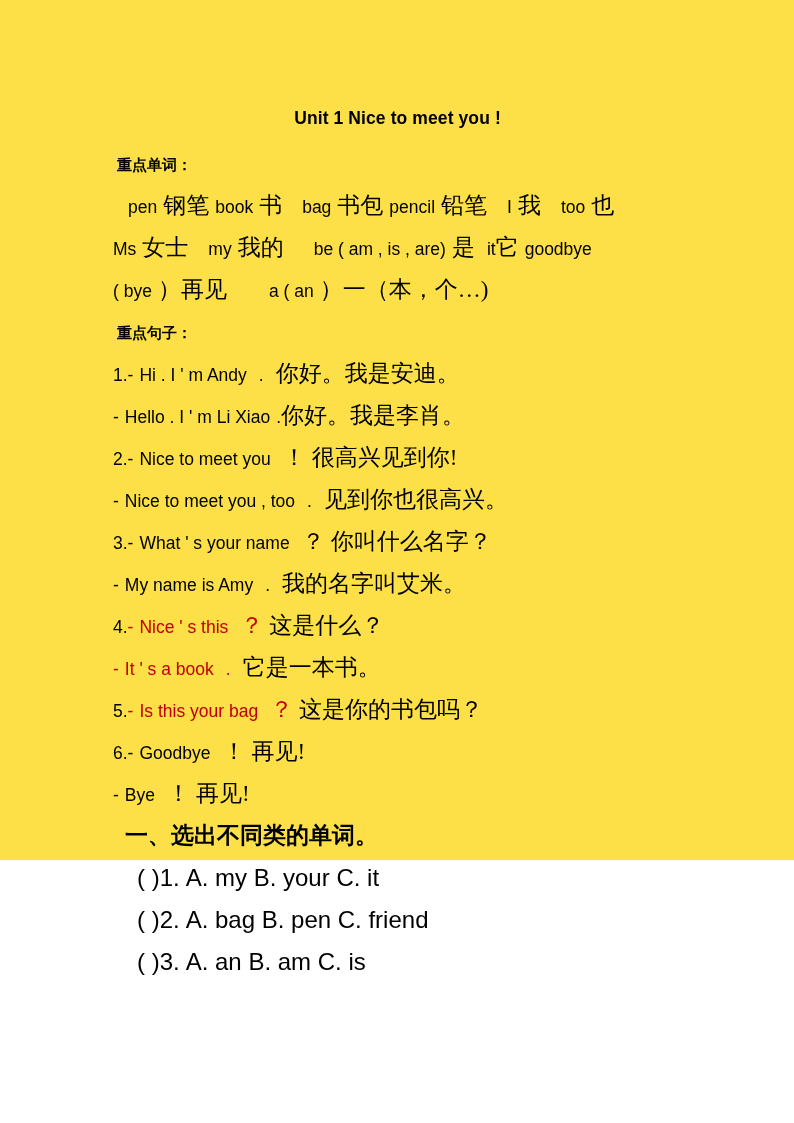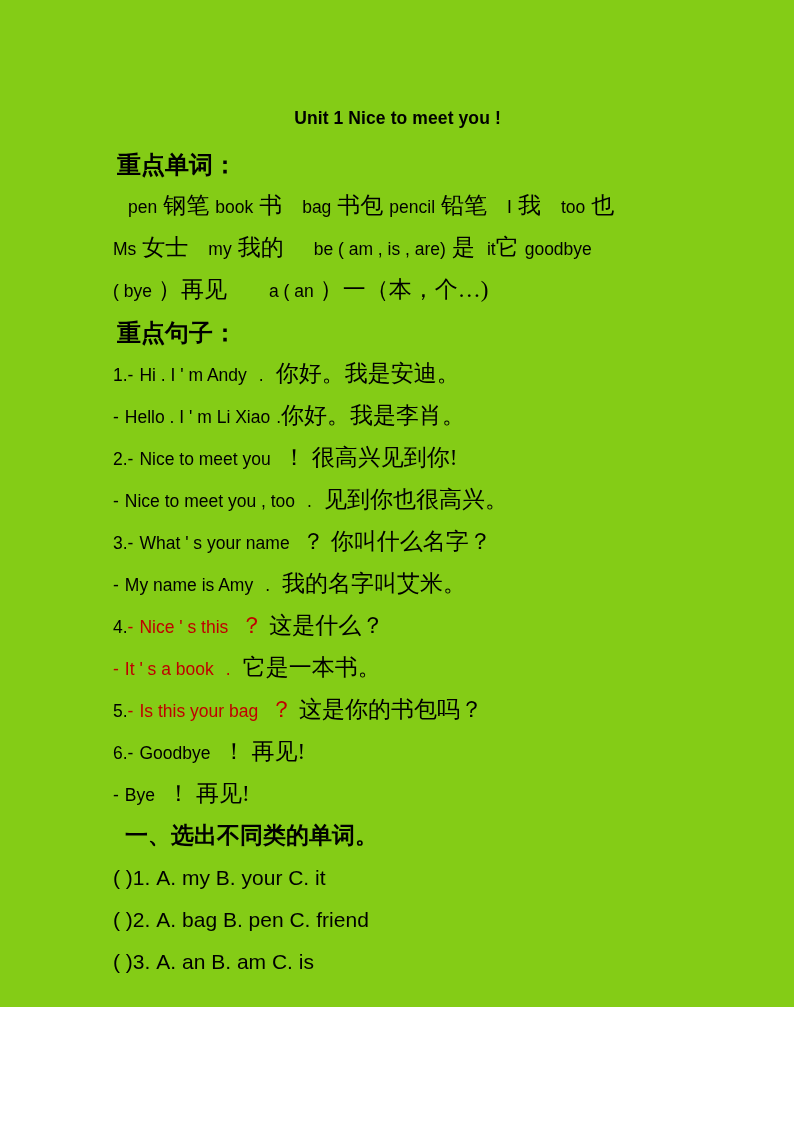--- a/index.html
+++ b/index.html
@@ -15,34 +15,34 @@
     font-family: "Liberation Sans", sans-serif;
     color: #000000;
     -webkit-font-smoothing: antialiased;
   }
 
   .page {
     position: absolute;
     left: 0;
     top: 0;
     width: 794px;
-    height: 1007px;
-    background: #84cc16;
+    height: 860px;
+    background: #fde047;
     box-sizing: border-box;
     padding: 0 112px 0 113px;
   }
 
   
   .cn {
     font-family: "Liberation Serif", "DejaVu Serif", serif;
     font-size: 23px;
   }
   .cn-b {
     font-family: "Liberation Serif", "DejaVu Serif", serif;
-    font-size: 24px;
+    font-size: 15px;
     font-weight: bold;
   }
 
   
   .doc-title {
     margin-top: 103px;
     text-align: center;
     font-size: 17.5px;
     font-weight: bold;
     line-height: 30px;
@@ -82,24 +82,25 @@
 
   
   .ex-head {
     height: 42px;
     line-height: 42px;
     padding-left: 12px;
     white-space: nowrap;
     font-weight: bold;
   }
   .ex-item {
-    font-size: 21px;
+    font-size: 24px;
     line-height: 42px;
     height: 42px;
     white-space: nowrap;
+    margin-left: 24px;
   }
 
   .sp  { display:inline-block; width:6px; }
   .sp2 { display:inline-block; width:12px; }
   .sp3 { display:inline-block; width:20px; }
   .sp4 { display:inline-block; width:30px; }
 </style>
 </head>
 <body>
 

